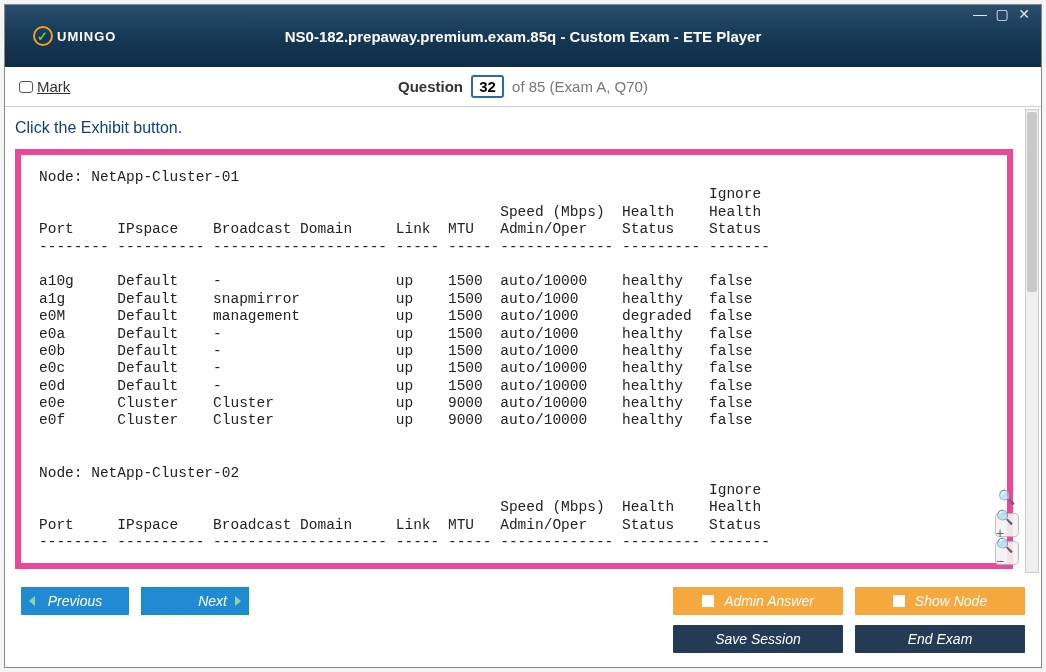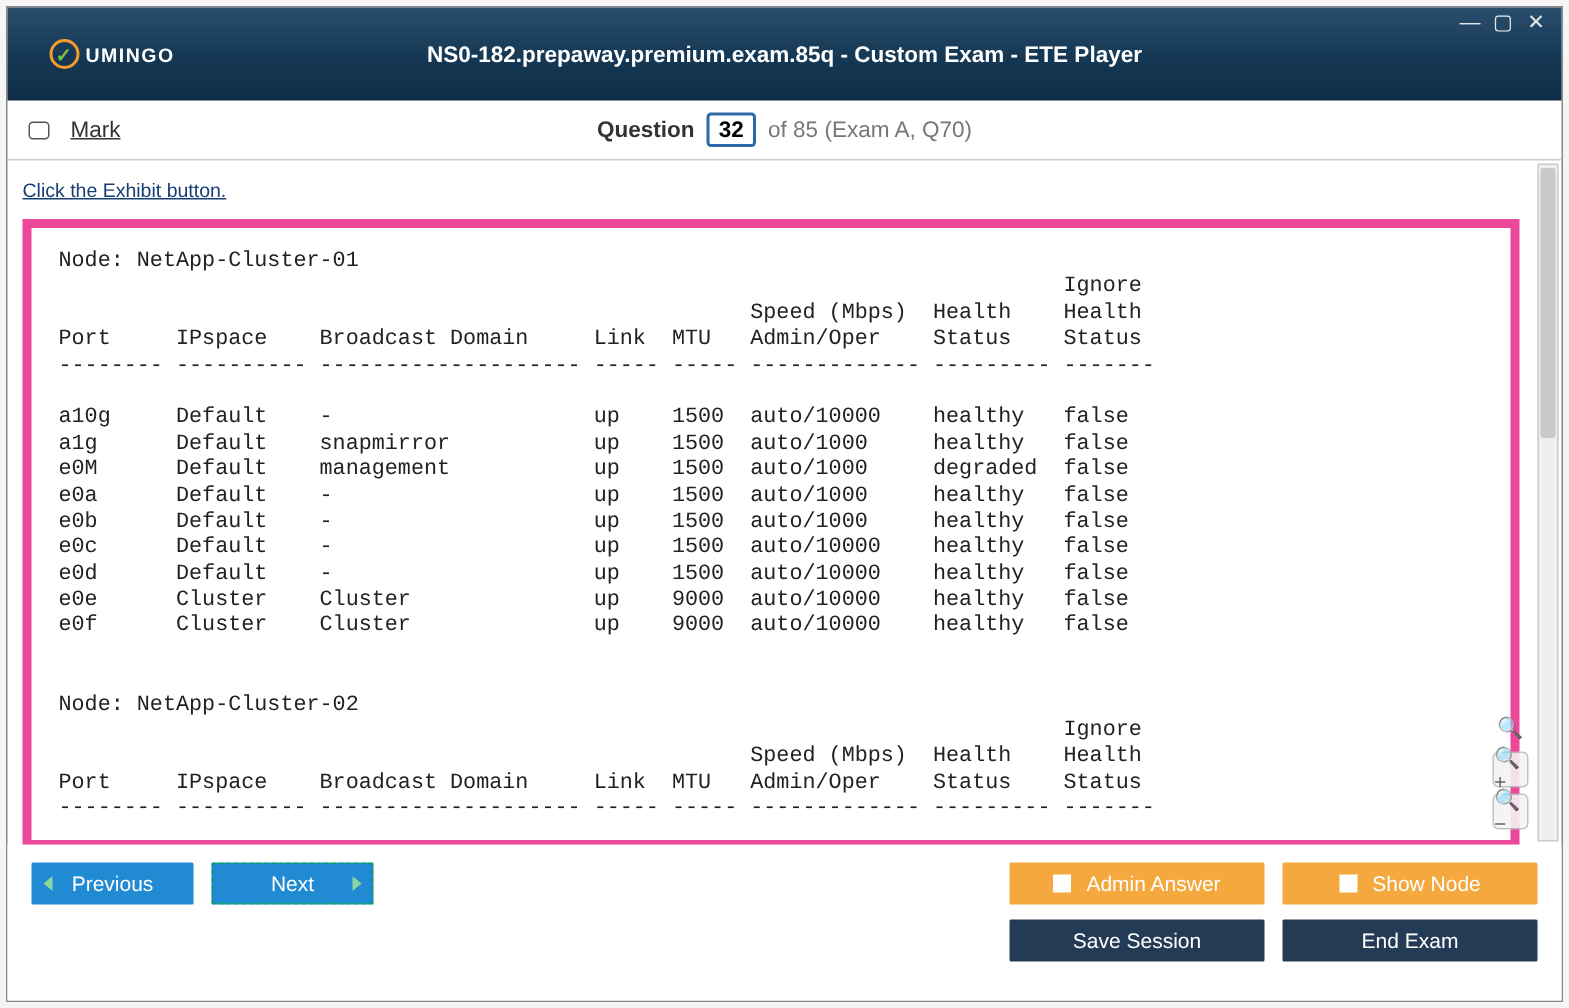--- a/index.html
+++ b/index.html
@@ -71,21 +71,21 @@
   .qheader {
     height: 40px;
     display: flex;
     align-items: center;
     border-bottom: 1px solid #ccc;
     padding: 0 14px;
     font-size: 15px;
     color: #333;
   }
   .mark-wrap {
-    display: flex; align-items: center; gap: 14px;
+    display: flex; align-items: center; gap: 4px;
     flex: 0 0 160px;
   }
   .mark-box {
     width: 14px; height: 12px;
     border: 1px solid #555; border-radius: 3px;
   }
   .qheader-center {
     flex: 1;
     text-align: center;
   }
@@ -105,21 +105,21 @@
     position: relative;
     overflow: hidden;
     font-size: 13px;
   }
   .scroll-region {
     position: absolute;
     left: 0; right: 18px; top: 0; bottom: 0;
     padding: 12px 10px 0 10px;
     overflow: hidden;
   }
-  .instruction { color: #173e73; font-size: 13px; margin-bottom: 12px; text-decoration: underline; }
+  .instruction { color: #173e73; font-size: 16px; margin-bottom: 12px; }
   .exhibit-box {
     border: 6px solid #ec4899;
     padding: 14px 18px 11px 18px;
     font-family: "Courier New", monospace;
     font-size: 14.5px;
     line-height: 1.2;
     white-space: pre;
     color: #222;
     height: 420px;
     overflow: hidden;
@@ -157,22 +157,22 @@
     display: flex; align-items:center; justify-content:center;
     font-size: 14px; color:#555; cursor:pointer;
     opacity:.9;
   }
   .zoom-btn.plain{ background:transparent; border:none;}
   
   .toolbar {
     padding: 12px 16px 14px 16px;
     background: #fff;
   }
-  .tbrow { display:flex; align-items:center; gap: 12px; margin-bottom: 10px;}
-  .tbrow:last-child{ margin-bottom:12px;align-items:flex-end;}
+  .tbrow { display:flex; align-items:center; gap: 12px; margin-bottom: 10px; font-style: italic;}
+  .tbrow:last-child{ margin-bottom:0;align-items:flex-end;}
   .btn {
     height: 28px;
     display: inline-flex;
     align-items: center;
     justify-content: center;
     color: #fff;
     font-size: 14px;
     padding: 0 22px;
     cursor: pointer;
     border-radius: 1px;
@@ -189,21 +189,21 @@
     border-top:5px solid transparent;
     border-bottom:5px solid transparent;
     border-right:6px solid #8cd6a1;
   }
   .btn-next::after{
     right:8px;
     border-top:5px solid transparent;
     border-bottom:5px solid transparent;
     border-left:6px solid #8cd6a1;
   }
-  .btn-next.highlight{ outline:1px dashed #0a4; outline-offset:-1px;}
+  .btn-next.highlight{ outline:1px dashed #0a4; outline-offset:-1px;justify-content:flex-end;}
   .btn-orange { background: #f5a83e; }
   .btn-dark { background: #243b56; }
   .btn-wide { width: 170px; }
   .btn .chk{
     width:12px;height:12px;background:#fff;margin-right:10px;
   }
   .btn .caret{
     margin-left:14px;
     width:0;height:0;
     border-left:5px solid transparent;

